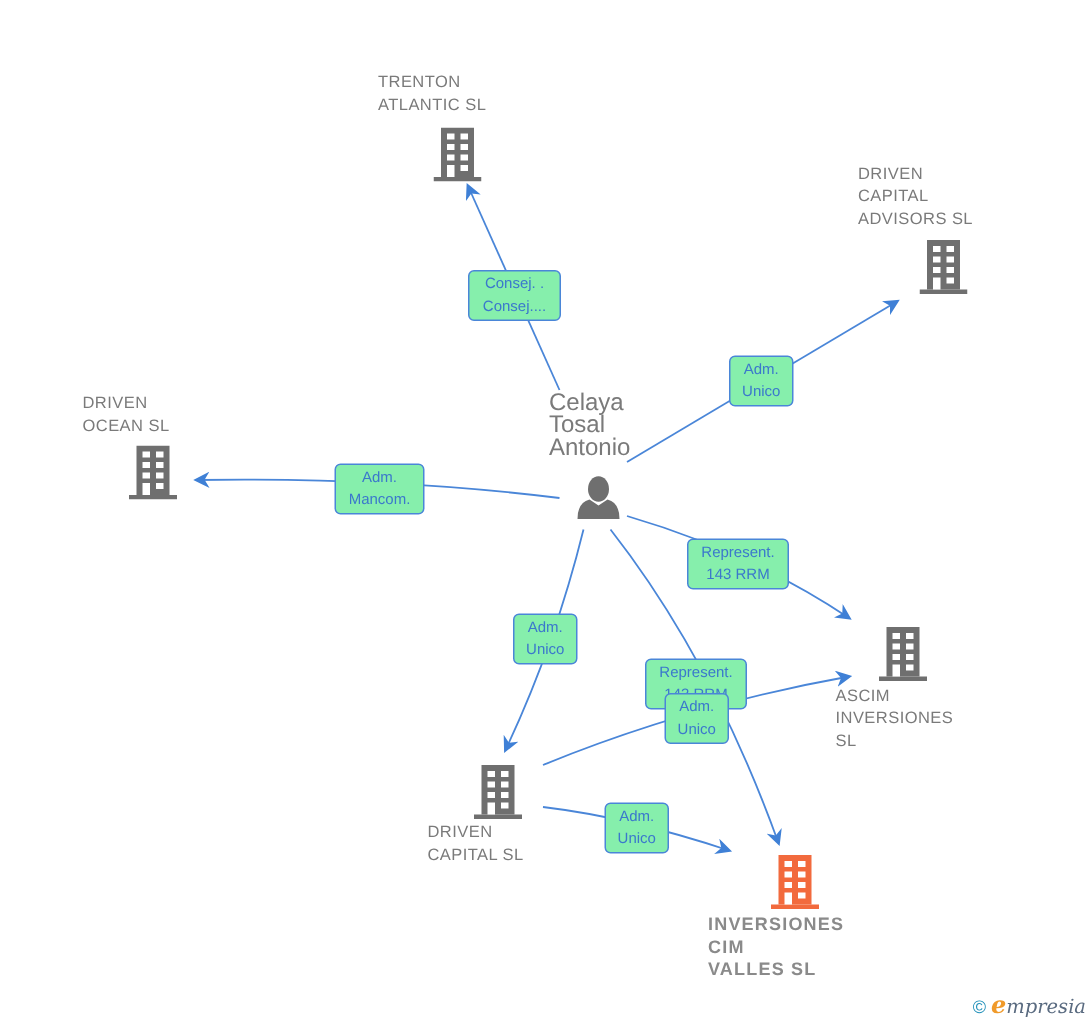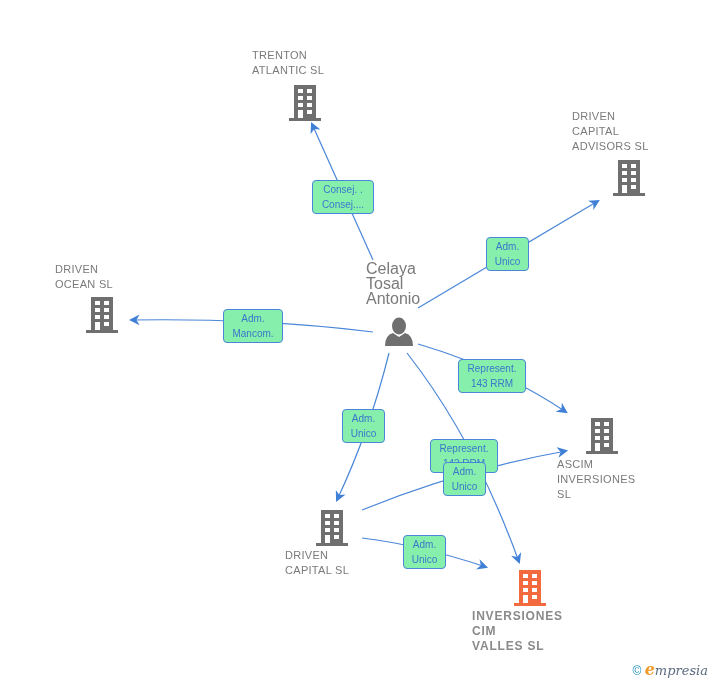--- a/index.html
+++ b/index.html
@@ -6,21 +6,21 @@
     body { width: 728px; height: 685px; position: relative; overflow: hidden;
            font-family: "Liberation Sans", "DejaVu Sans", sans-serif; }
     #graph { position: absolute; left: 0; top: 0; width: 728px; height: 685px; }
     .node-label { position: absolute; text-align: left; color: #7a7a7a;
                   font-size: 11px; line-height: 15px; letter-spacing: 0.3px; white-space: pre-line; }
     .node-label.main { color: #8a8a8a; font-weight: bold; font-size: 12px; letter-spacing: 0.8px; }
     .node-label.person { font-size: 16px; line-height: 15px; letter-spacing: 0; }
     .edge-label { position: absolute; background: #86efac; border: 1px solid #4a86d8; border-radius: 4px;
                   color: #3b78cc; font-size: 10px; line-height: 15px; text-align: center;
                   padding: 1px 4px; white-space: pre-line; box-sizing: border-box; }
-    .credit { position: absolute; right: 20px; bottom: 6px; font-size: 12px; color: #1e8fb8; text-align: center; }
+    .credit { position: absolute; right: 4px; bottom: 6px; font-size: 12px; color: #1e8fb8; text-align: center; }
     .credit .brand { font-family: "DejaVu Serif", serif; font-style: italic; color: #5a6b80; font-size: 13px; }
     .credit .brand .e { color: #f09a2a; font-size: 16px; font-weight: bold; }
   </style>
 </head>
 <body>
 
 <svg id="graph" width="728" height="685" viewBox="0 0 728 685">
   <defs>
     <marker id="arrow" viewBox="0 0 10 10" refX="8" refY="5" markerWidth="9" markerHeight="9" orient="auto-start-reverse">
       <path d="M0,0 L10,5 L0,10 L3,5 z" fill="#3f80d6"></path>

